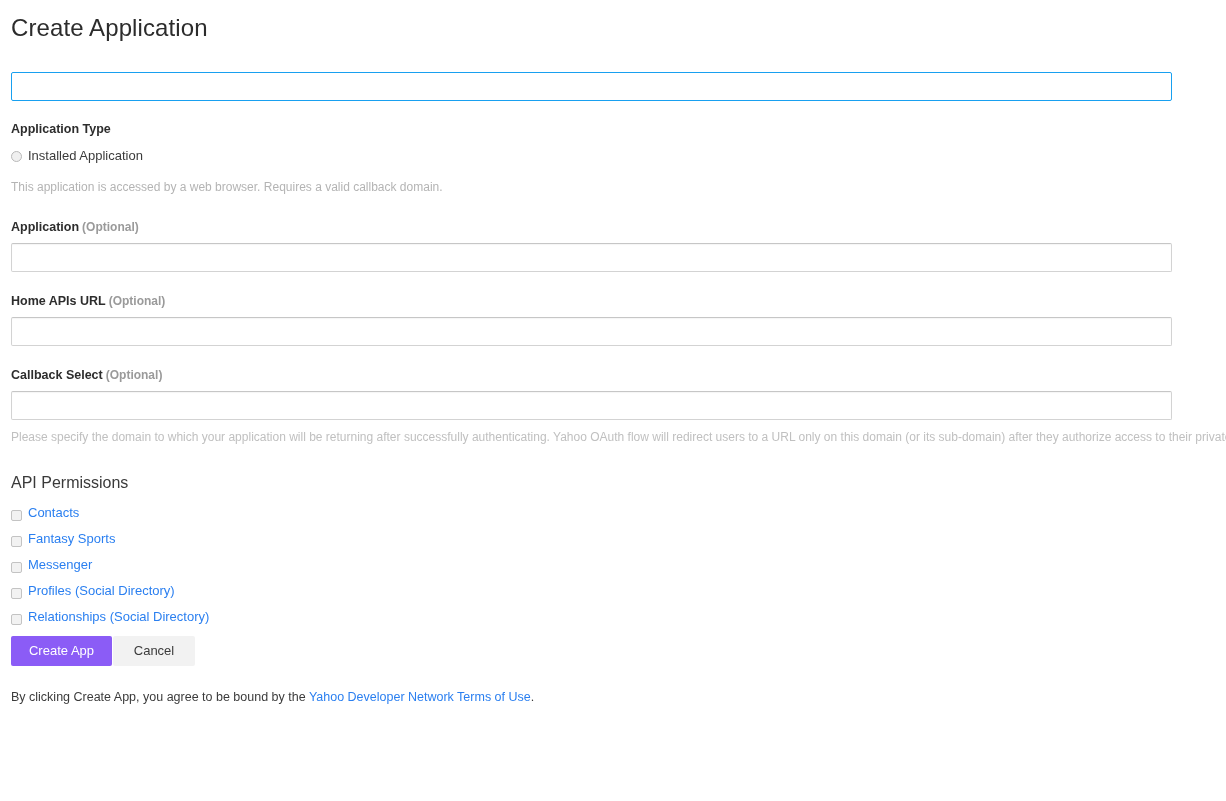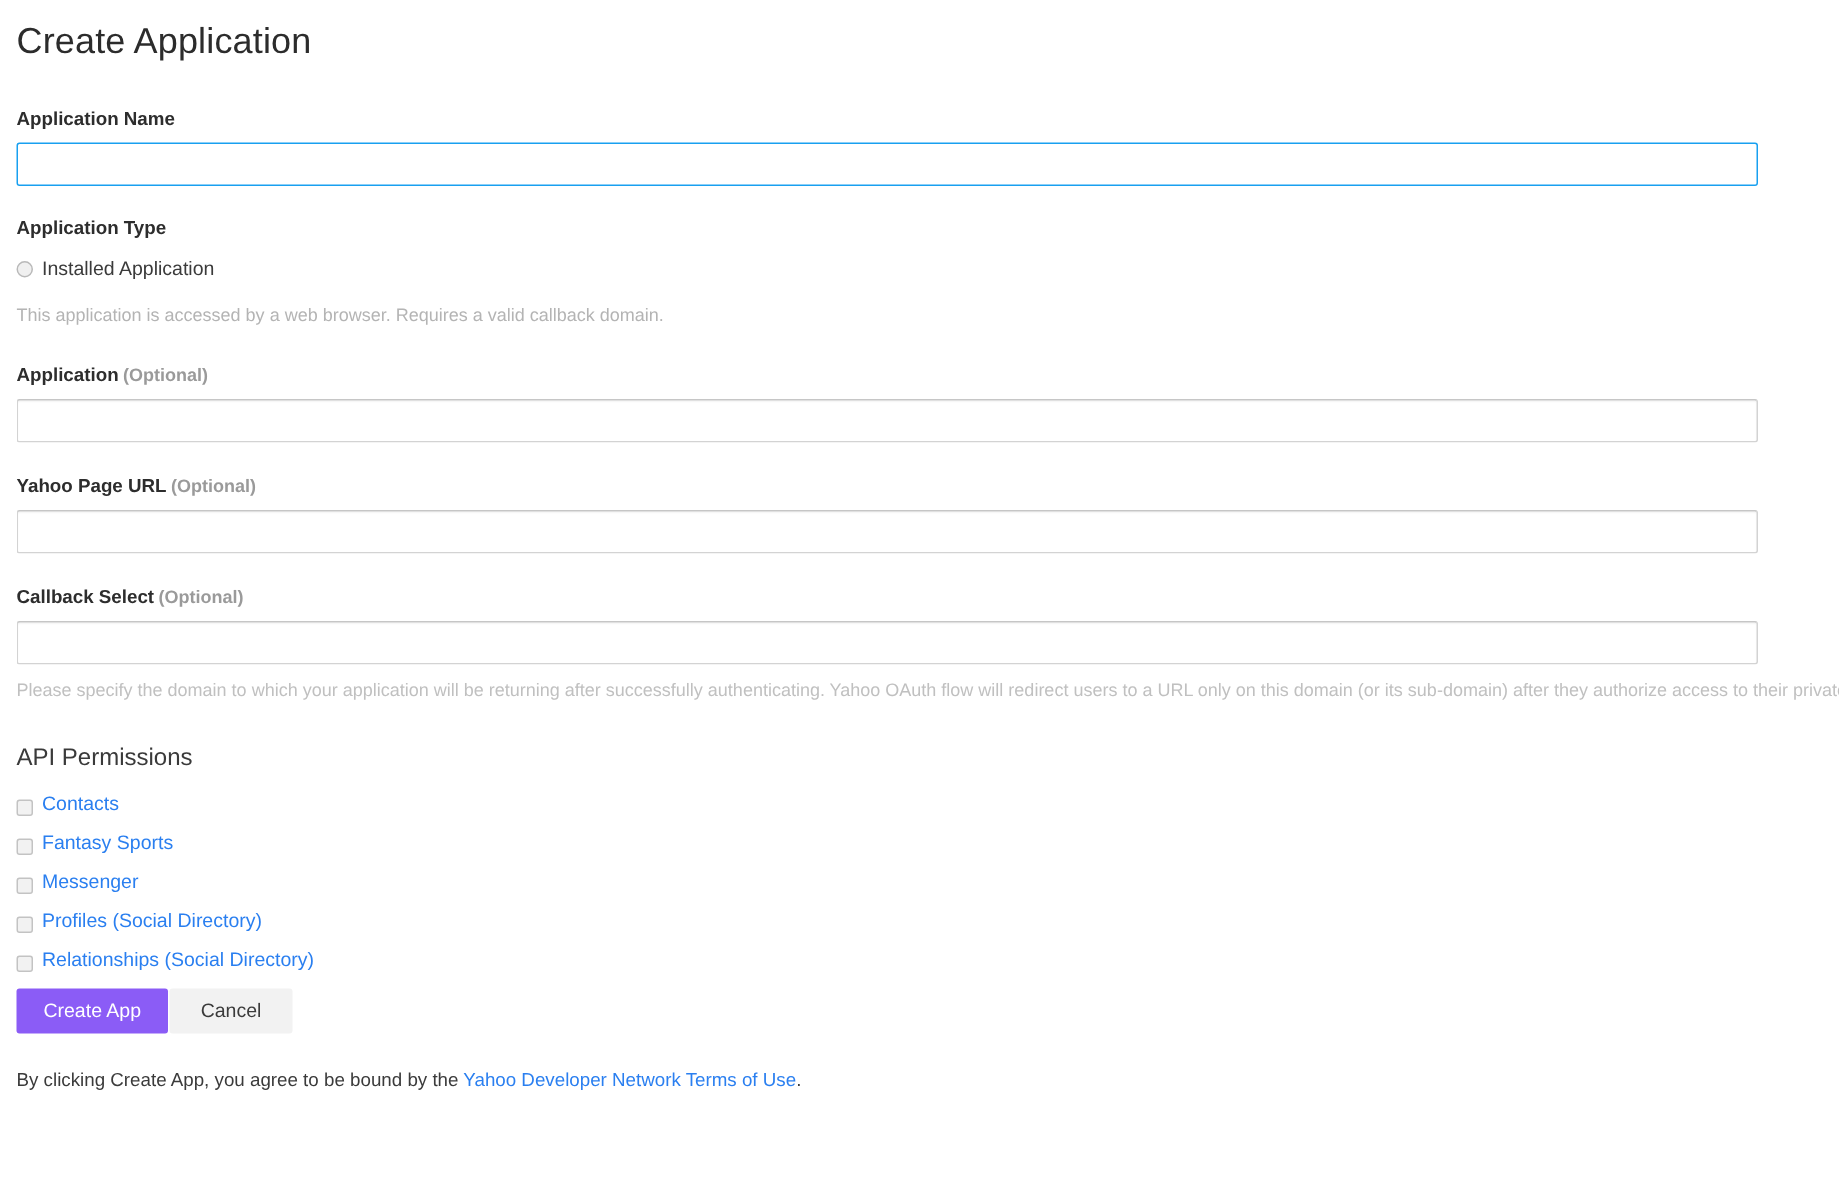--- a/index.html
+++ b/index.html
@@ -216,21 +216,20 @@
 </style>
 </head>
 <body>
 
 <div class="page">
   <div class="content">
 
     <h1 class="page-title">Create Application</h1>
 
     <div class="field-block" style="margin-top:30px;">
-      <label class="field-label">Application Name</label>
       <input class="text-input focused" type="text" value="" placeholder="" style="">
     </div>
 
     <div class="field-block" style="margin-top:21px;">
       <label class="field-label">Application Type</label>
       <div class="radio-group">
         <div class="radio-row">
           <span class="radio-mark"></span>
           <span class="radio-label">Installed Application</span>
         </div>
@@ -240,21 +239,21 @@
 
     <div class="field-block" style="margin-top:25px;">
       <label class="field-label">
         <span>Application</span><span class="optional-tag">(Optional)</span>
       </label>
       <input class="text-input" type="text" value="" placeholder="" style="">
     </div>
 
     <div class="field-block" style="margin-top:22px;">
       <label class="field-label">
-        <span>Yahoo Page URL</span><span class="optional-tag">(Optional)</span>
+        <span>Home APIs URL</span><span class="optional-tag">(Optional)</span>
       </label>
       <input class="text-input" type="text" value="" placeholder="" style="">
     </div>
 
     <div class="field-block" style="margin-top:22px;">
       <label class="field-label">
         <span>Callback Select</span><span class="optional-tag">(Optional)</span>
       </label>
       <input class="text-input" type="text" value="" placeholder="" style="">
       <div class="help-text-wide">Please specify the domain to which your application will be returning after successfully authenticating. Yahoo OAuth flow will redirect users to a URL only on this domain (or its sub-domain) after they authorize access to their private data.</div>

